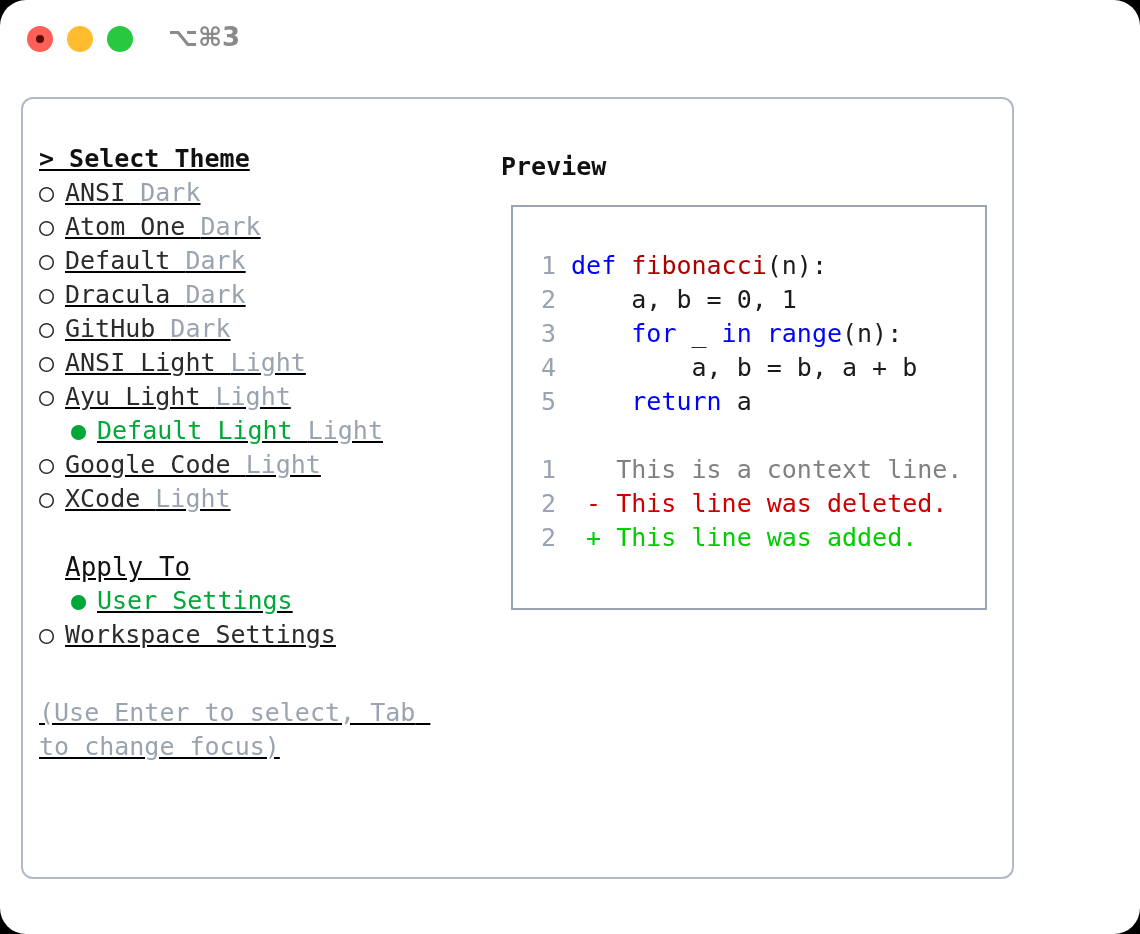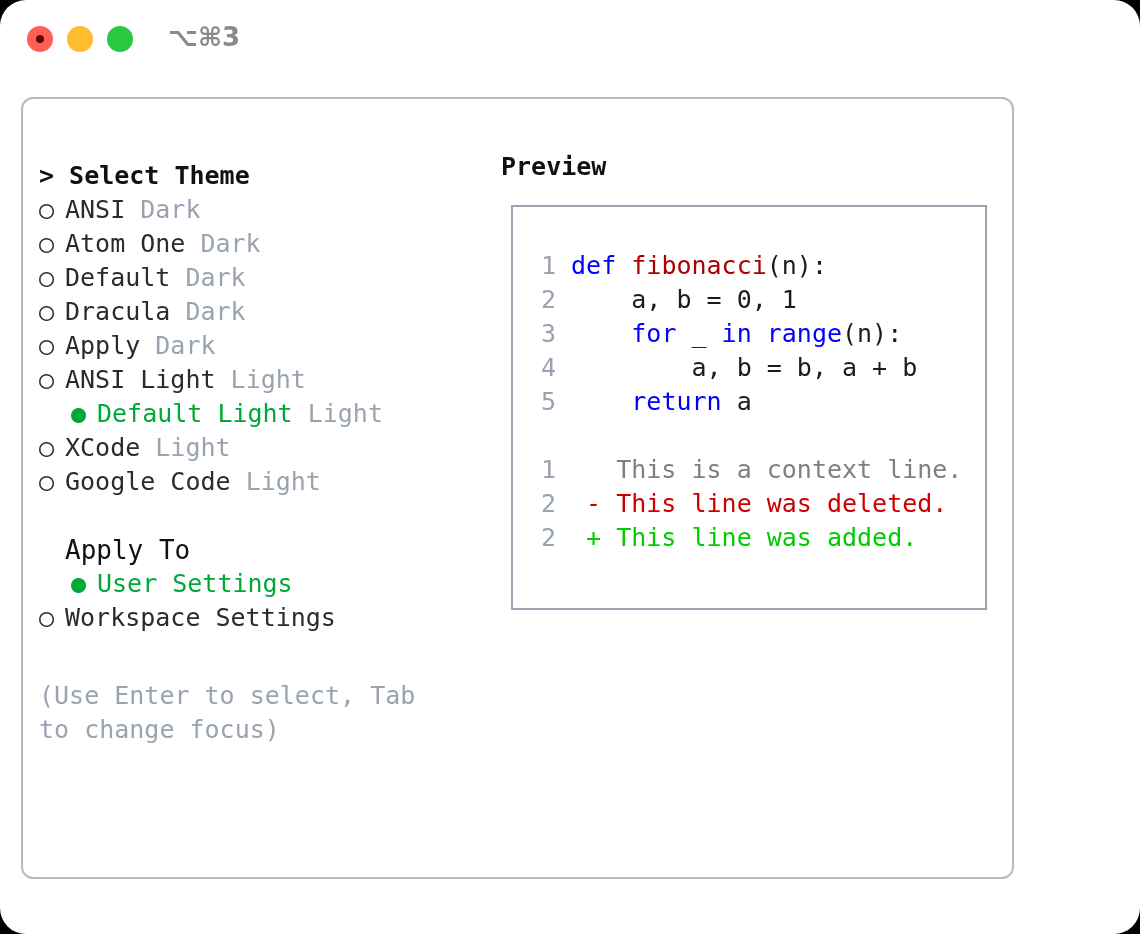--- a/index.html
+++ b/index.html
@@ -78,22 +78,23 @@
     border: 2px solid #b2bac6;
     border-radius: 12px;
     box-sizing: border-box;
     background: #ffffff;
   }
 
   
   #left-pane {
     position: absolute;
     left: 16px;
-    top: 60px;
+    top: 43px;
     width: 450px;
+    text-decoration: underline;
   }
 
   .pane-title {
     font-size: 25px;
     font-weight: bold;
     color: #111111;
     line-height: 34px;
     white-space: pre;
   }
 
@@ -194,25 +195,26 @@
   <div id="window">
 
     <div id="left-pane">
       <div class="pane-title">&gt; Select Theme</div>
 
       <div id="theme-list">
           <div class="opt-row"><span class="bullet">○</span><span class="opt-name">ANSI </span><span class="opt-kind">Dark</span></div>
           <div class="opt-row"><span class="bullet">○</span><span class="opt-name">Atom One </span><span class="opt-kind">Dark</span></div>
           <div class="opt-row"><span class="bullet">○</span><span class="opt-name">Default </span><span class="opt-kind">Dark</span></div>
           <div class="opt-row"><span class="bullet">○</span><span class="opt-name">Dracula </span><span class="opt-kind">Dark</span></div>
-          <div class="opt-row"><span class="bullet">○</span><span class="opt-name">Apply </span><span class="opt-kind">Dark</span></div>
+          <div class="opt-row"><span class="bullet">○</span><span class="opt-name">GitHub </span><span class="opt-kind">Dark</span></div>
           <div class="opt-row"><span class="bullet">○</span><span class="opt-name">ANSI Light </span><span class="opt-kind">Light</span></div>
+          <div class="opt-row"><span class="bullet">○</span><span class="opt-name">Ayu Light </span><span class="opt-kind">Light</span></div>
           <div class="opt-row selected"><span class="bullet">●</span><span class="opt-name">Default Light </span><span class="opt-kind">Light</span></div>
+          <div class="opt-row"><span class="bullet">○</span><span class="opt-name">Google Code </span><span class="opt-kind">Light</span></div>
           <div class="opt-row"><span class="bullet">○</span><span class="opt-name">XCode </span><span class="opt-kind">Light</span></div>
-          <div class="opt-row"><span class="bullet">○</span><span class="opt-name">Google Code </span><span class="opt-kind">Light</span></div>
         </div>
 
       <div class="spacer-sm"></div>
 
       <div class="section-label">Apply To</div>
 
       <div id="apply-list">
           <div class="opt-row selected"><span class="bullet">●</span><span class="opt-name">User Settings</span></div>
           <div class="opt-row"><span class="bullet">○</span><span class="opt-name">Workspace Settings</span></div>
         </div>

